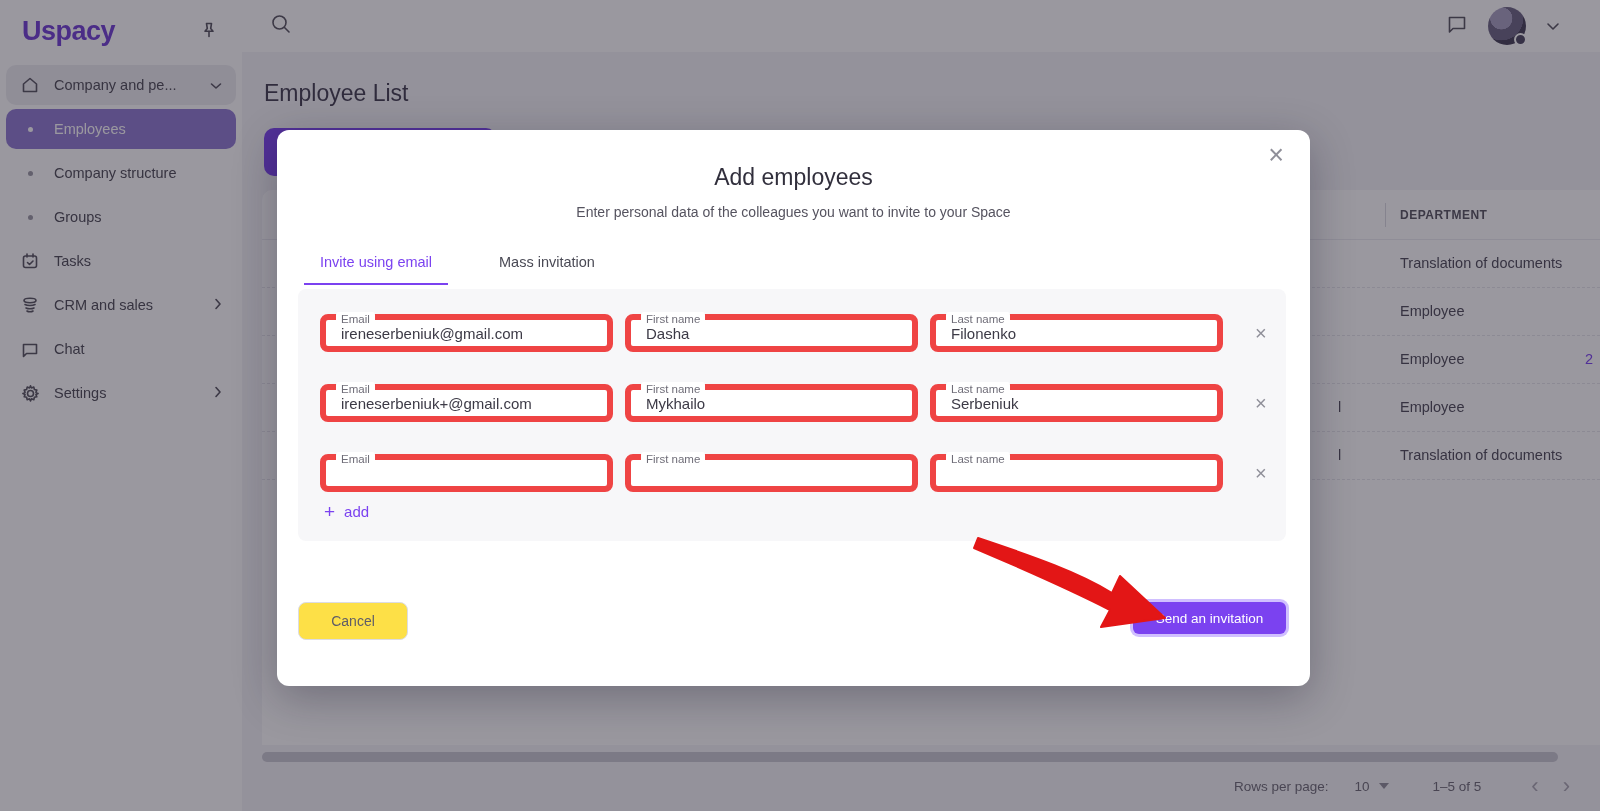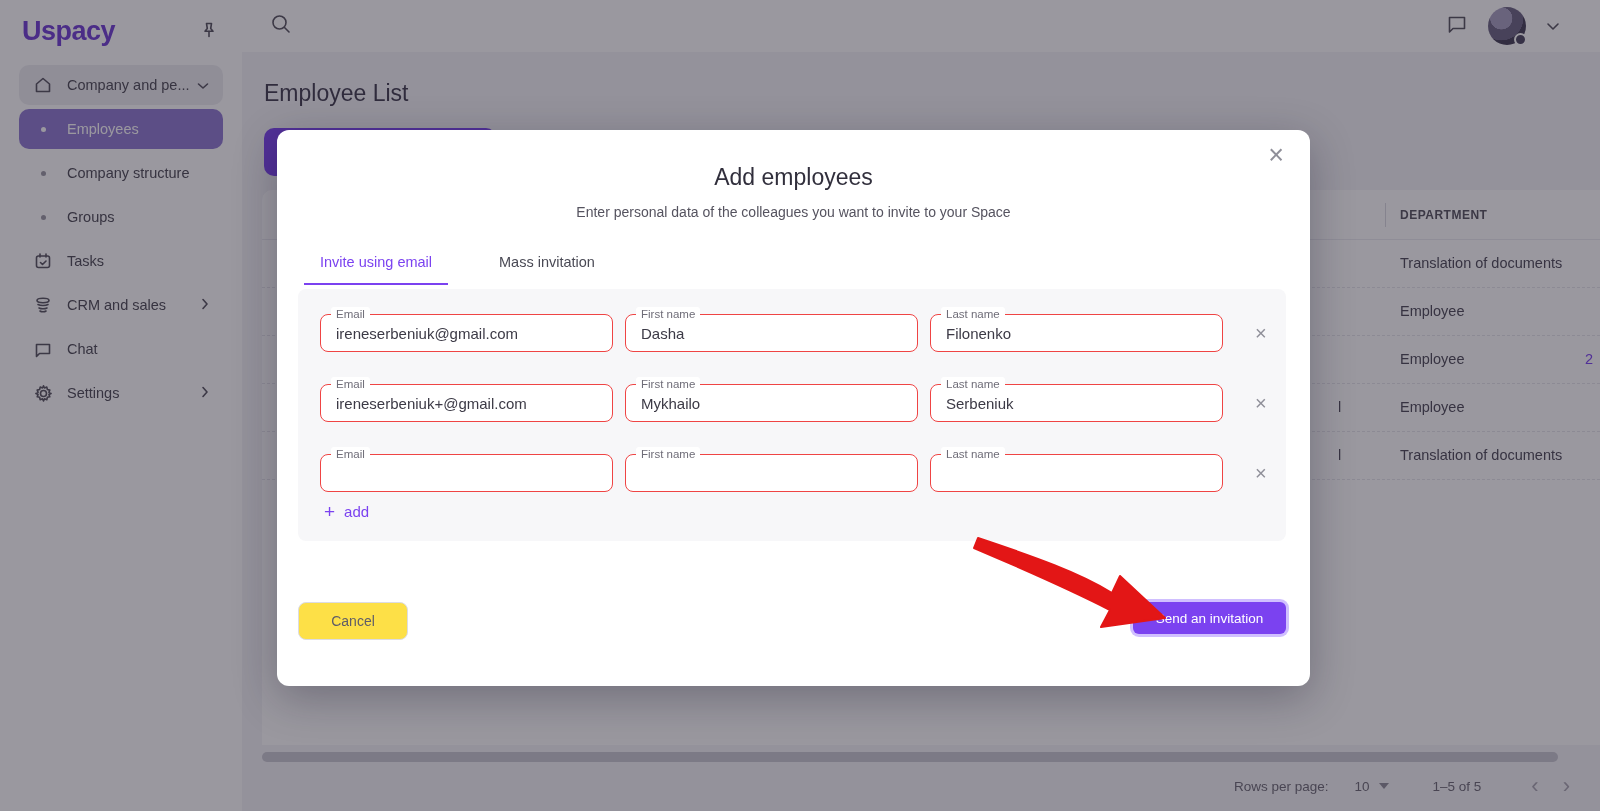--- a/index.html
+++ b/index.html
@@ -14,21 +14,21 @@
   .topbar .right { margin-left:auto; display:flex; align-items:center; gap:20px; padding-right:40px; }
   .avatar { width:38px; height:38px; border-radius:50%; position:relative; cursor:pointer;
             background:radial-gradient(circle at 35% 30%, #a79ec0 0 30%, #6b6382 31% 60%, #423c55 61% 100%); }
   .avatar .badge { position:absolute; right:-1px; bottom:-1px; width:13px; height:13px;
             border-radius:50%; background:#4a445e; border:2px solid #fff; }
 
   
   .sidebar { position:absolute; left:0; top:0; width:242px; height:811px; background:#fff; z-index:1; }
   .sidebar-head { display:flex; align-items:center; justify-content:space-between; padding:16px 24px 14px 22px; }
   .logo { font-size:27px; font-weight:bold; color:#6f3dd4; letter-spacing:-0.5px; }
-  .nav { padding:4px 19px; }
+  .nav { padding:4px 6px; }
   .nav-item { display:flex; align-items:center; height:40px; border-radius:10px; padding:0 14px;
               margin-bottom:4px; color:#4b4954; font-size:14.5px; cursor:pointer; }
   .nav-item .ic { width:20px; display:flex; justify-content:center; margin-right:14px; flex:none; }
   .nav-item .lbl { flex:1; white-space:nowrap; overflow:hidden; }
   .nav-item .chev { flex:none; margin-left:6px; }
   .nav-item.pill { background:#ededf1; }
   .nav-item.active { background:#8f79d2; color:#fff; }
   .dot { width:5px; height:5px; border-radius:50%; background:#9b99a5; }
   .nav-item.active .dot { background:#fff; }
   .nav-sub { padding-left:14px; }
@@ -69,21 +69,21 @@
                  cursor:pointer; line-height:1; font-weight:300; }
   .modal-title { margin-top:34px; text-align:center; font-size:23px; font-weight:500; color:#312f3c; }
   .modal-sub { margin-top:13px; text-align:center; font-size:14px; color:#55535f; }
   .tabs { display:flex; margin-top:24px; padding-left:27px;gap:35px; }
   .tab { padding:10px 16px 13px 16px; font-size:14.5px; color:#4a4a55; cursor:pointer;
          border-bottom:2px solid transparent; }
   .tab.active { color:#7b42f0; border-bottom-color:#7b42f0; }
   .panel { position:relative; margin:4px 24px 0 21px; height:252px; background:#f7f7f9;
            border-radius:8px; padding:25px 0 0 22px; }
   .frow { display:flex; align-items:center; height:38px; margin-bottom:32px; }
-  .field { position:relative; width:293px; height:38px; background:#fff; border:1px solid #ef4444;
+  .field { position:relative; width:293px; height:38px; background:#fff; border:6px solid #ef4444;
            border-radius:8px; margin-right:12px; }
   .field .flabel { position:absolute; top:-8px; left:10px; font-size:11.5px; color:#6f6d78;
                    background:#fff; padding:0 5px; border-radius:3px; line-height:14px; }
   .field input { position:absolute; inset:1px; width:289px; border:none; outline:none; background:transparent;
                  padding:0 14px; font-size:15px; color:#3c3a46; font-family:"Liberation Sans",sans-serif; }
   .row-x { margin-left:20px; font-size:20px; color:#8f8f99; cursor:pointer; line-height:1; }
   .add-link { position:absolute; left:26px; bottom:20px; display:flex; align-items:center; gap:9px;
               color:#7b42f0; font-size:15px; cursor:pointer; }
   .add-link .plus { font-size:19px; line-height:1; }
   .btn-cancel { position:absolute; left:21px; top:472px; width:110px; height:38px; background:#fde047;

